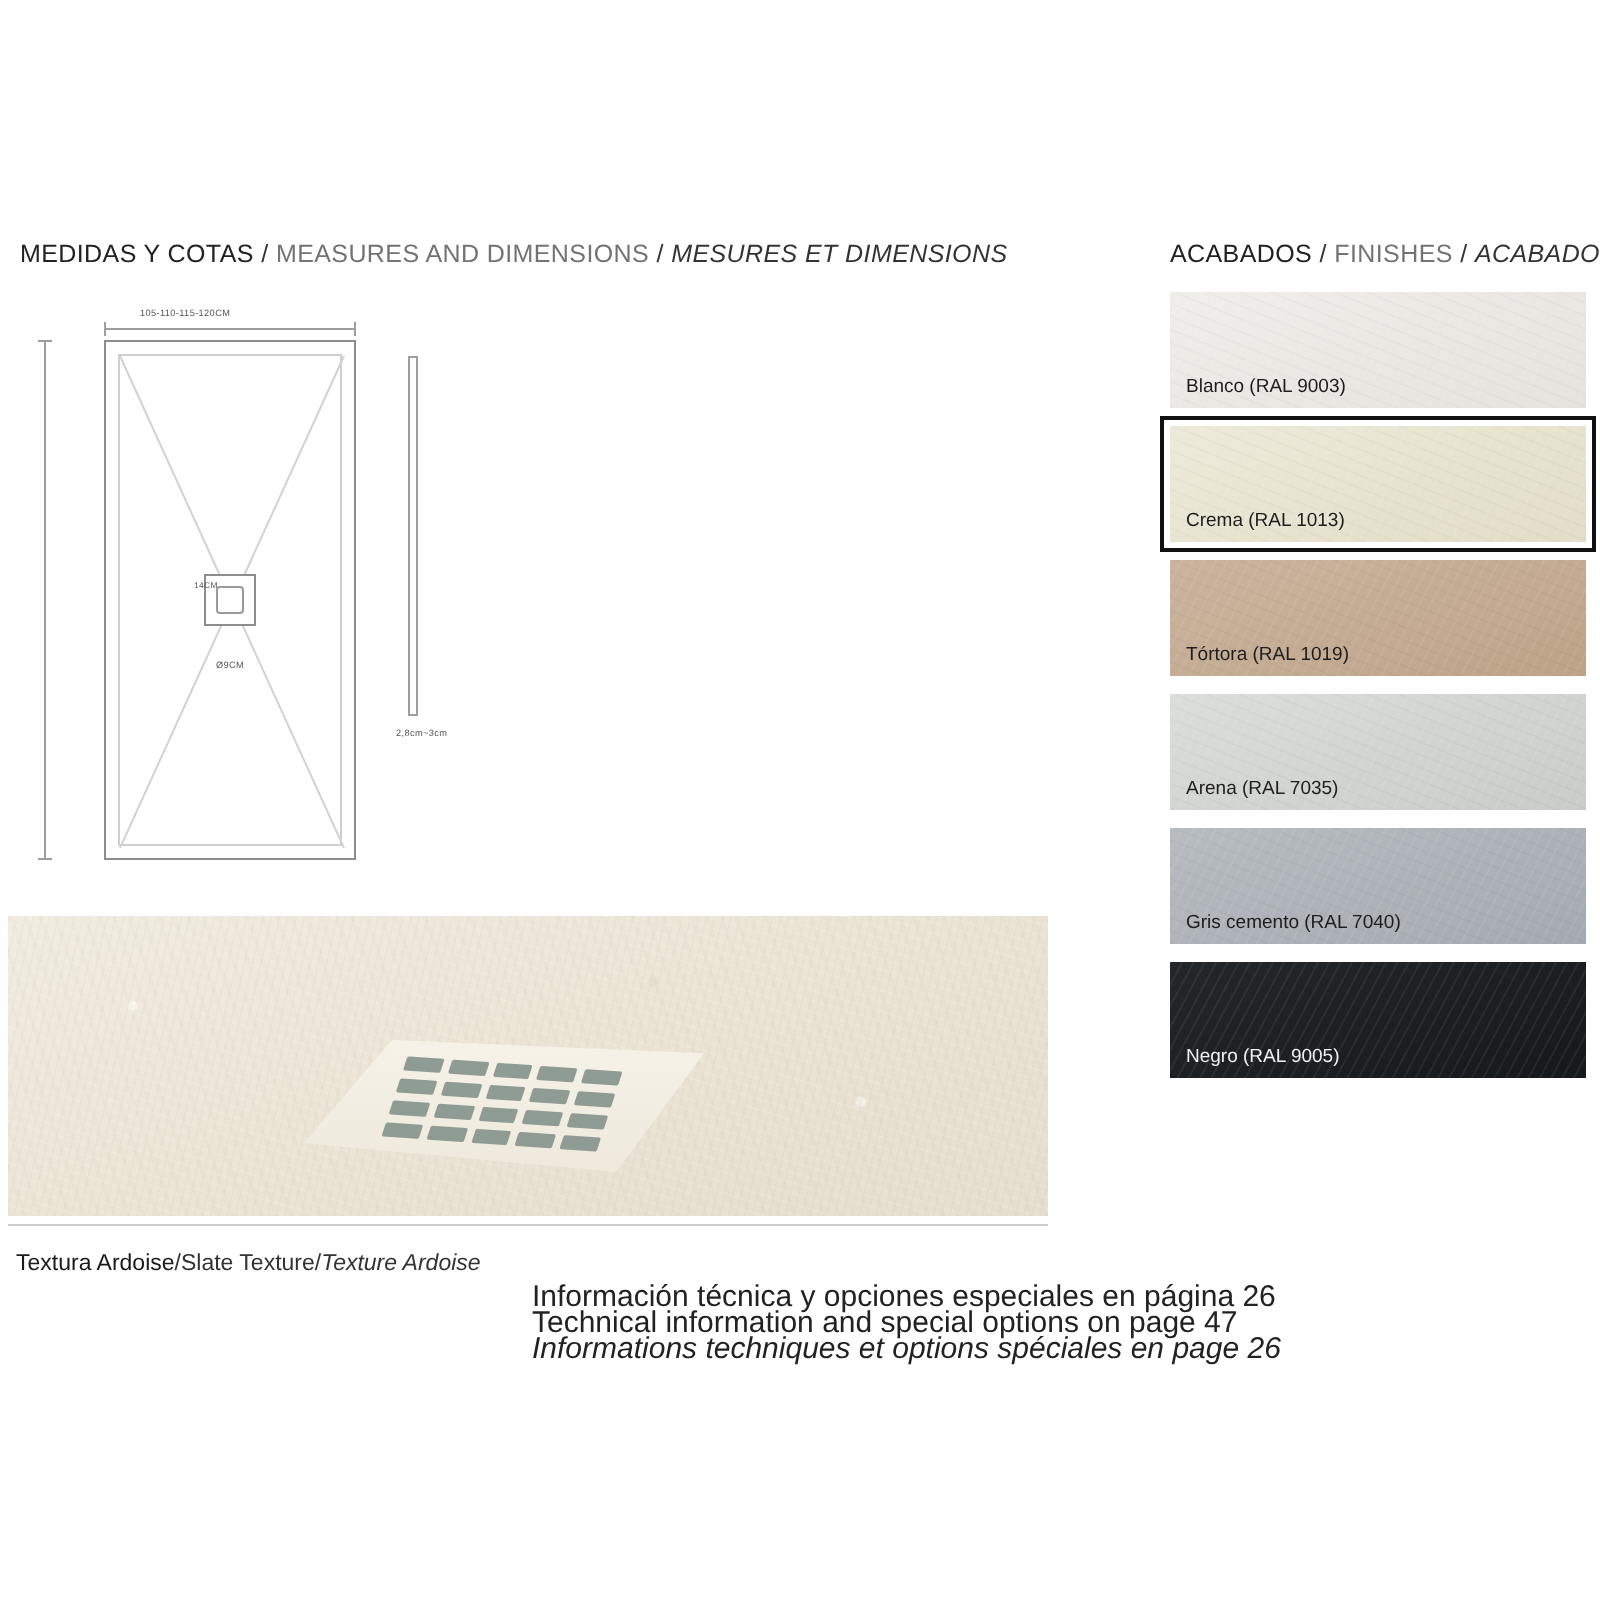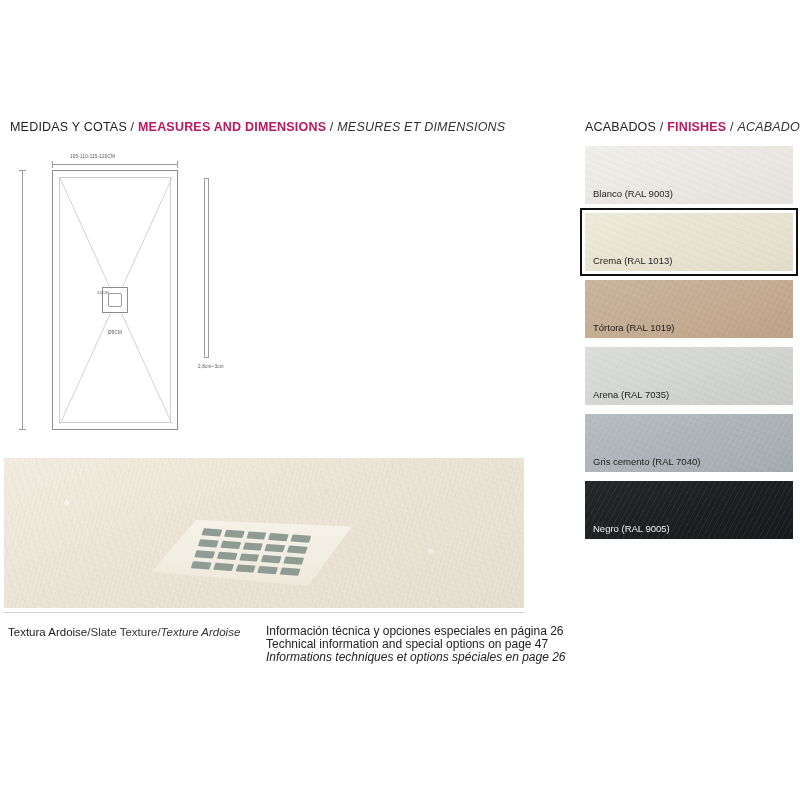--- a/index.html
+++ b/index.html
@@ -19,21 +19,21 @@
   
   .section-heading {
     position: absolute;
     font-size: 12.5px;
     letter-spacing: 0.2px;
     white-space: nowrap;
     color: #222;
   }
   .section-heading .part-a { font-weight: 400; }
   .section-heading .sep { font-weight: 400; color: #333; }
-  .section-heading .part-b { font-weight: 700; color: #be185d; }
+  .section-heading .part-b { font-weight: 400; color: #737373; }
   .section-heading .part-c { font-style: italic; color: #333; }
 
   #heading-measures { left: 10px; top: 120px; }
   #heading-finishes { left: 585px; top: 120px; }
 
   
   #drawing-area {
     position: absolute;
     left: 8px;
     top: 142px;
@@ -228,22 +228,22 @@
     left: 4px;
     top: 612px;
     width: 520px;
     height: 1px;
     background: #cfcfcf;
   }
 
   #note-block {
     position: absolute;
     left: 266px;
-    top: 625px;
-    font-size: 12px;
+    top: 642px;
+    font-size: 15px;
     line-height: 13px;
     color: #222;
     white-space: nowrap;
   }
   #note-block .fr { font-style: italic; }
 
   
   #finishes-list {
     position: absolute;
     left: 585px;

